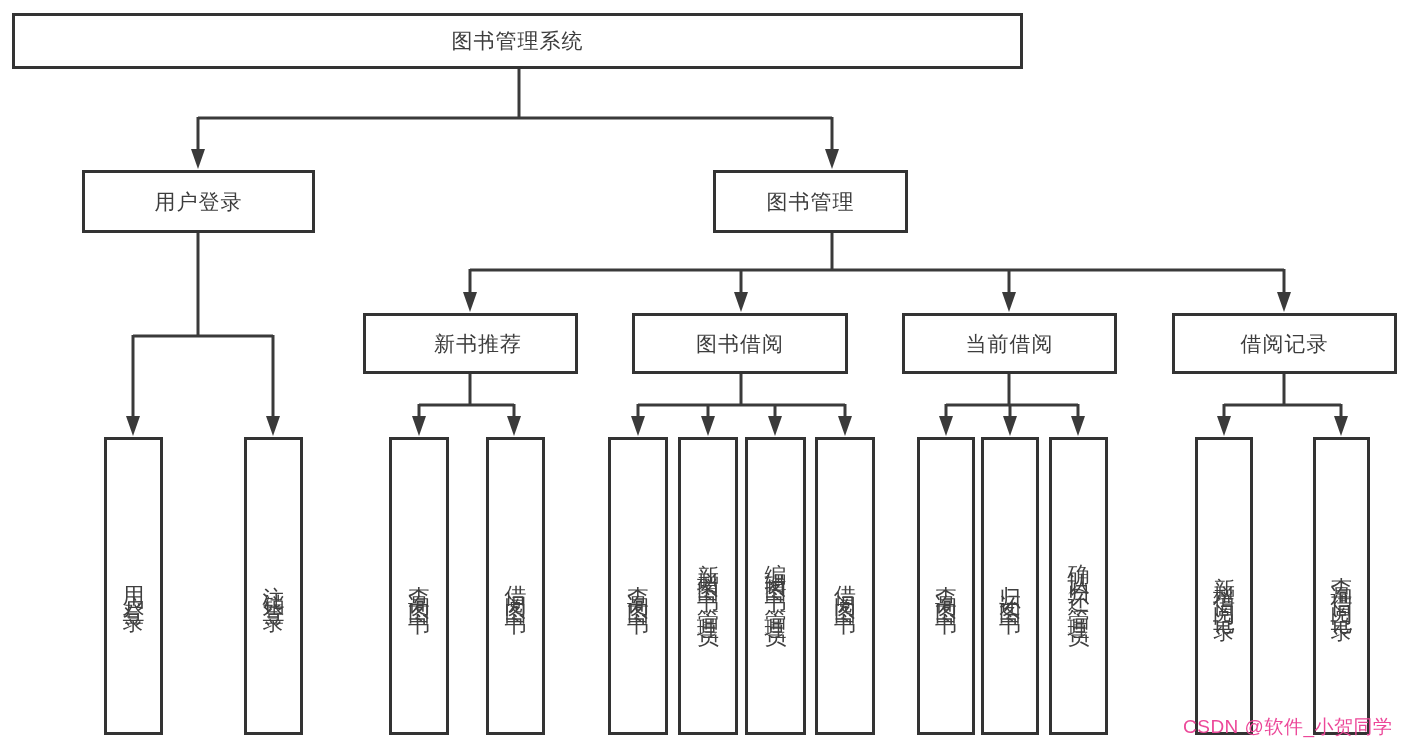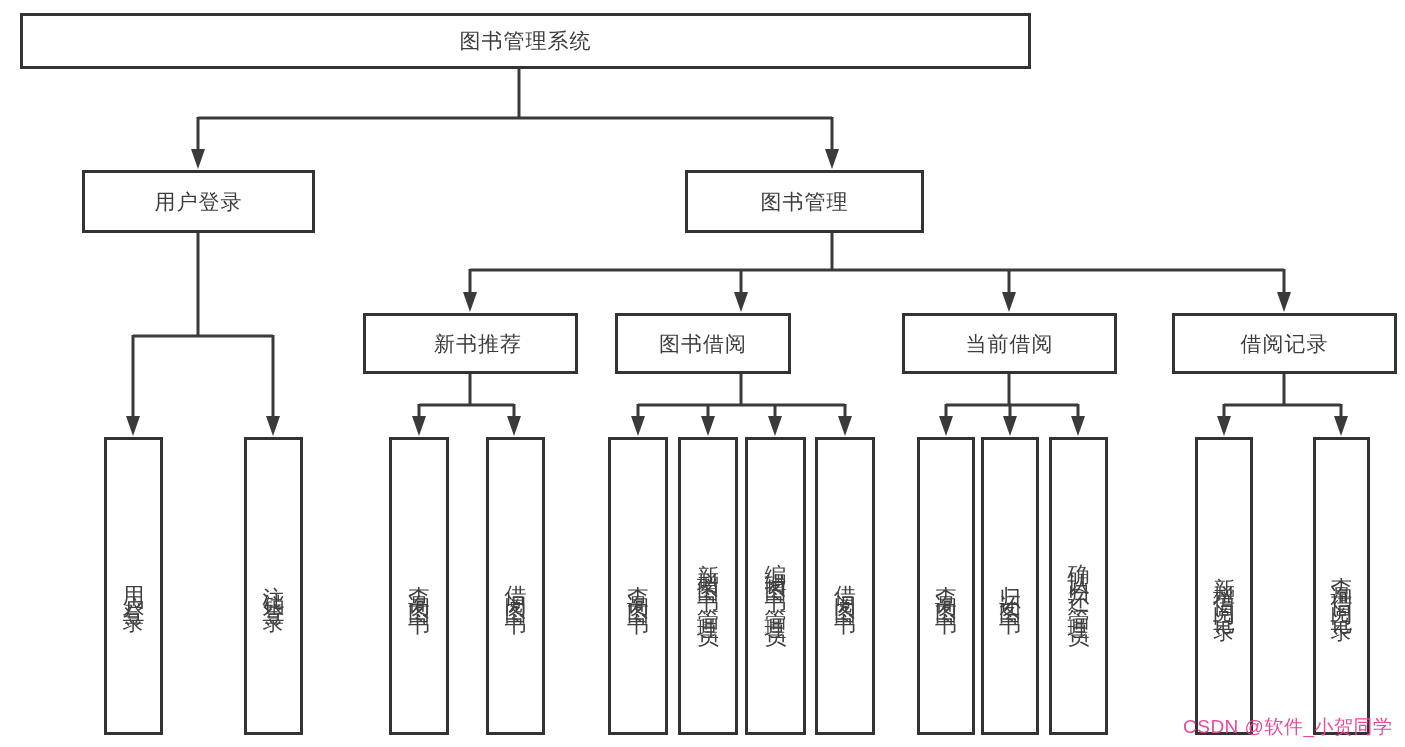--- a/index.html
+++ b/index.html
@@ -142,35 +142,35 @@
         <path d="M1284,374 V406" fill="none"></path>
         <path d="M1224,405 H1341" fill="none"></path>
         <path d="M1224,404 V417" fill="none"></path>
         <polygon points="1217,416 1231,416 1224,436" stroke="none"></polygon>
         <path d="M1341,404 V417" fill="none"></path>
         <polygon points="1334,416 1348,416 1341,436" stroke="none"></polygon>
       </g>
     </g>
   </svg>
 
-  <div class="node" style="left:12px; top:13px; width:1011px; height:56px;margin-left:8px;">
+  <div class="node" style="left:12px; top:13px; width:1011px; height:56px;">
     <span>图书管理系统</span>
   </div>
 
   <div class="node" style="left:82px; top:170px; width:233px; height:63px;">
     <span>用户登录</span>
   </div>
-  <div class="node" style="left:685px; top:170px; width:239px; height:63px;">
+  <div class="node" style="left:713px; top:170px; width:195px; height:63px;">
     <span>图书管理</span>
   </div>
 
   <div class="node" style="left:363px; top:313px; width:215px; height:61px;padding-left:15px;">
     <span>新书推荐</span>
   </div>
-  <div class="node" style="left:615px; top:313px; width:176px; height:61px;">
+  <div class="node" style="left:632px; top:313px; width:216px; height:61px;">
     <span>图书借阅</span>
   </div>
   <div class="node" style="left:902px; top:313px; width:215px; height:61px;font-family:Liberation Mono, monospace;">
     <span>当前借阅</span>
   </div>
   <div class="node" style="left:1172px; top:313px; width:225px; height:61px;">
     <span>借阅记录</span>
   </div>
 
   <div class="leaf" style="left:104px; width:59px;">

